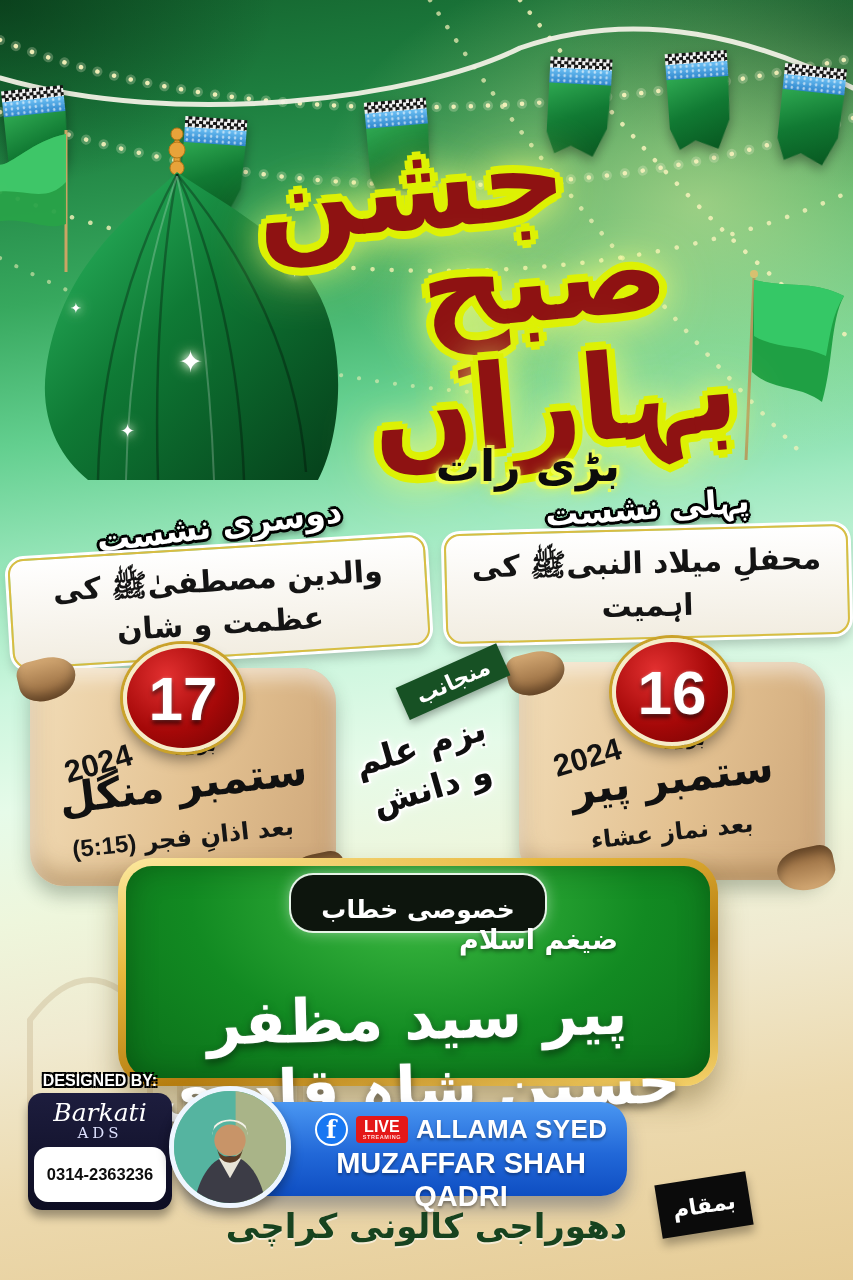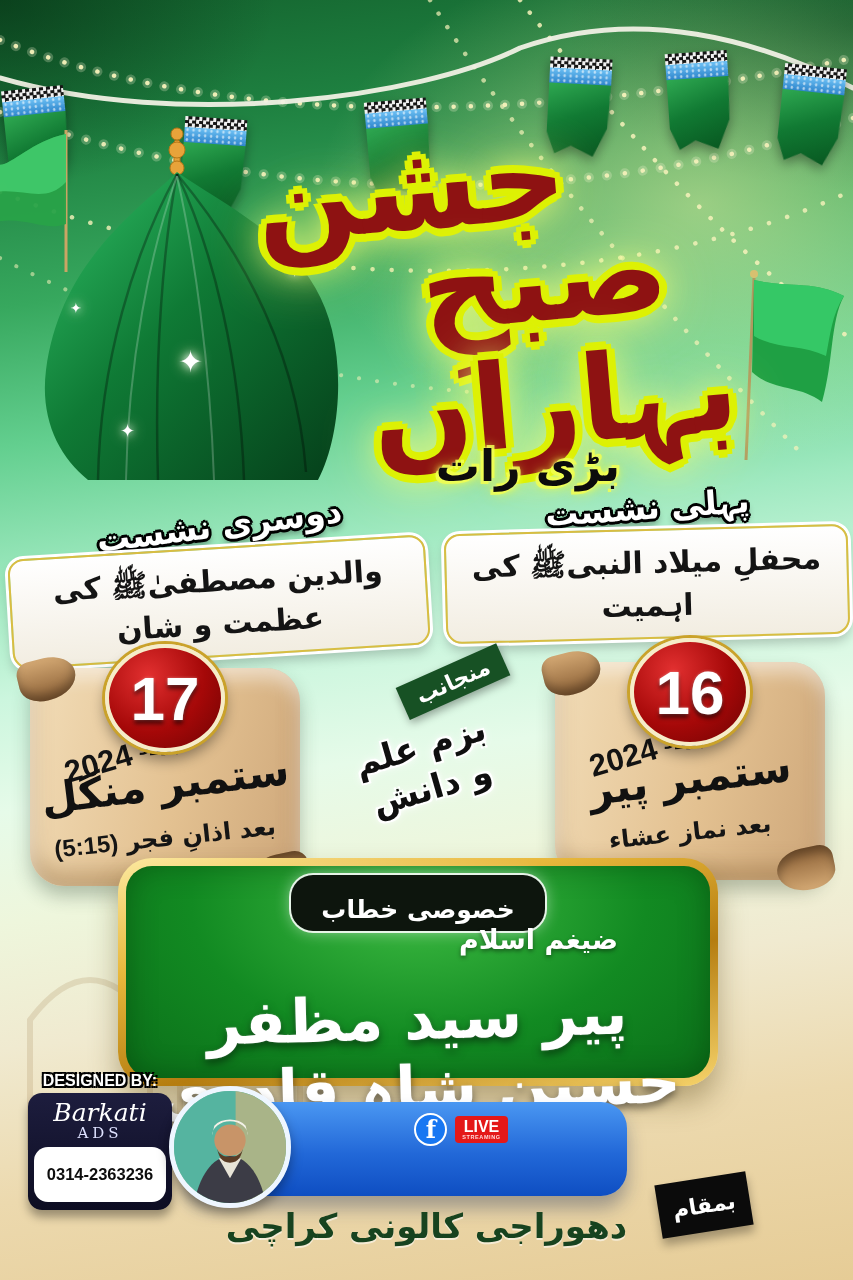--- a/index.html
+++ b/index.html
@@ -57,21 +57,21 @@
     box-shadow:0 0 0 3px #fff,0 7px 12px rgba(0,0,0,.22);
     font-size:30px;font-weight:bold;color:#141414;}
   .session-1{right:4px;top:488px;width:404px;}
   .session-1 .s-label{transform:rotate(-4deg);}
   .session-1 .s-box{transform:rotate(-1.5deg);}
   .session-2{left:10px;top:506px;width:418px;}
   .session-2 .s-label{transform:rotate(-7deg);}
   .session-2 .s-box{transform:rotate(-3.5deg);}
 
   
-  .scroll{position:absolute;width:270px;height:218px;
+  .scroll{position:absolute;width:306px;height:218px;
     background:linear-gradient(105deg,#f2ddb8 0%,#e3c191 55%,#cda679 100%);
     border-radius:20px 34px 22px 34px;
     box-shadow:inset 0 10px 18px rgba(255,255,255,.55),inset 0 -14px 22px rgba(120,80,35,.35),0 10px 18px rgba(40,60,40,.3);}
   .scroll::before{content:"";position:absolute;left:-12px;top:-10px;width:58px;height:42px;
     background:linear-gradient(180deg,#d3a873,#8a5f35);border-radius:14px 50% 55% 45%;
     transform:rotate(-14deg);box-shadow:inset 0 -7px 10px rgba(0,0,0,.28);}
   .scroll::after{content:"";position:absolute;right:-10px;bottom:-10px;width:58px;height:42px;
     background:linear-gradient(0deg,#d3a873,#8a5f35);border-radius:50% 14px 45% 55%;
     transform:rotate(-12deg);box-shadow:inset 0 7px 10px rgba(0,0,0,.28);}
   .scroll-right{right:28px;top:662px;}
@@ -335,21 +335,23 @@
         <path d="M34,40 a16,13 0 0 1 32,0 l-2,-9 a17,13 0 0 0 -28,0 Z" fill="#f2f0e6"></path>
       </svg>
     </div>
     <div class="live-content">
       <div class="live-row1">
         <div class="fb-circle">f</div>
         <div class="live-badge">
           <div class="lv">LIVE</div>
           <div class="st">STREAMING</div>
         </div>
+        <div class="live-name1">ALLAMA SYED</div>
       </div>
+      <div class="live-name2">MUZAFFAR SHAH QADRI</div>
     </div>
   </div>
 
   <div class="venue-badge">بمقام</div>
   <div class="venue">
     <span class="v-address">دھوراجی کالونی کراچی</span>
   </div>
 
 </div>
 

